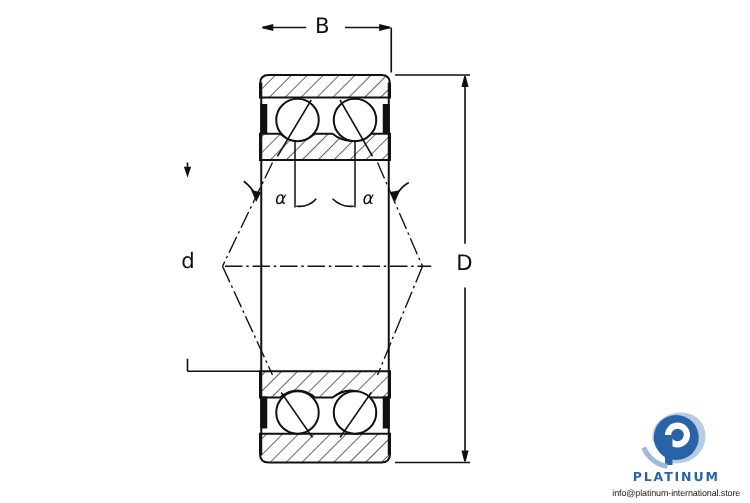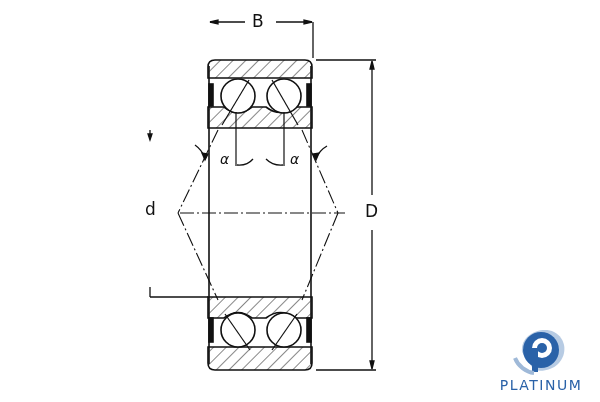--- a/index.html
+++ b/index.html
@@ -1,20 +1,20 @@
 <!DOCTYPE html>
 <html><head>
   <meta charset="utf-8">
   <style>
     html, body { margin: 0; padding: 0; background: #ffffff; }
     body { width: 600px; height: 402px; position: relative; overflow: hidden; font-family: "DejaVu Sans", sans-serif; }
     #drawing { position: absolute; left: 0; top: 0; }
     .dim-label { position: absolute; font-family: "DejaVu Sans", sans-serif; color: #111; font-size: 17px; line-height: 1; }
     .logo-wrap { position: absolute; left: 482px; top: 324px; width: 118px; height: 78px; }
-    .brand { position: absolute; left: 0; width: 118px; top: 53px; text-align: center; font-family: "DejaVu Sans", sans-serif; font-weight: normal; font-size: 14px; letter-spacing: 1.5px; color: #2a62a8; }
+    .brand { position: absolute; left: 0; width: 118px; top: 53px; text-align: center; font-family: "DejaVu Sans", sans-serif; font-weight: bold; font-size: 10px; letter-spacing: 1.5px; color: #2a62a8; }
     .email { position: absolute; left: 0; width: 118px; top: 66px; text-align: center; font-family: "Liberation Sans", sans-serif; font-size: 7.2px; color: #222; letter-spacing: -0.1px; white-space: nowrap; }
   </style>
 </head>
 <body>
 
 <svg id="drawing" width="600" height="402" viewBox="0 0 600 402" xmlns="http://www.w3.org/2000/svg">
   <defs>
     <pattern id="hatch" patternUnits="userSpaceOnUse" width="9" height="9" patternTransform="rotate(45)">
       <line x1="0" y1="0" x2="0" y2="9" stroke="#222" stroke-width="1.1"></line>
     </pattern>
@@ -107,13 +107,14 @@
 <div class="logo-wrap">
   <svg width="118" height="54" viewBox="0 0 118 54" xmlns="http://www.w3.org/2000/svg">
     <path d="M40,28 C38,10 60,2 72,8 C84,14 86,30 76,40 C70,46 60,48 52,46" fill="#b7cbe3"></path>
     <circle cx="59" cy="26" r="18" fill="#2a62a8"></circle>
     <circle cx="60" cy="24" r="10" fill="#ffffff"></circle>
     <circle cx="60" cy="24" r="5" fill="#2a62a8"></circle>
     <rect x="50" y="24" width="6" height="24" fill="#2a62a8"></rect>
     <path d="M33,34 C36,42 44,48 52,49" stroke="#9fb9d8" stroke-width="4" fill="none"></path>
   </svg>
   <div class="brand">PLATINUM</div>
+  <div class="email">info@platinum-international.store</div>
 </div>
 
 </body></html>

